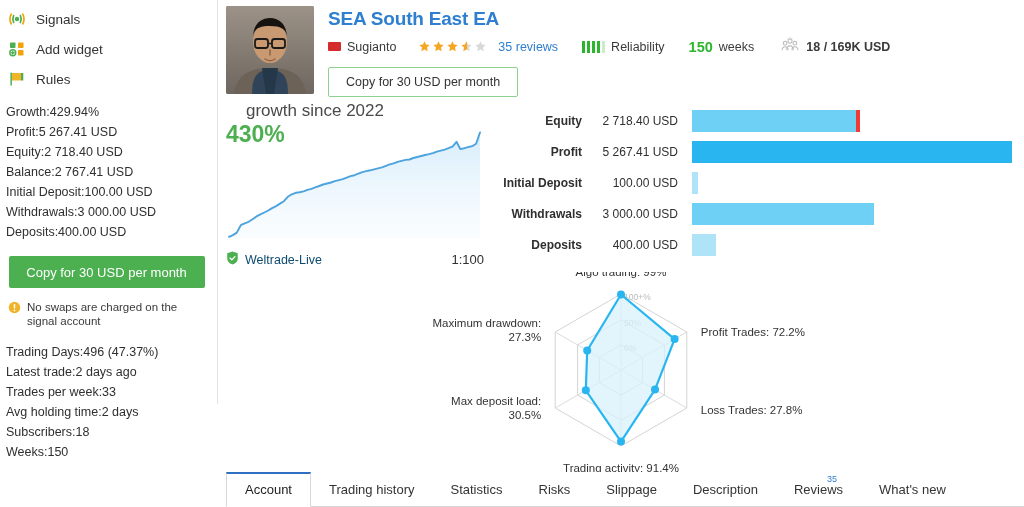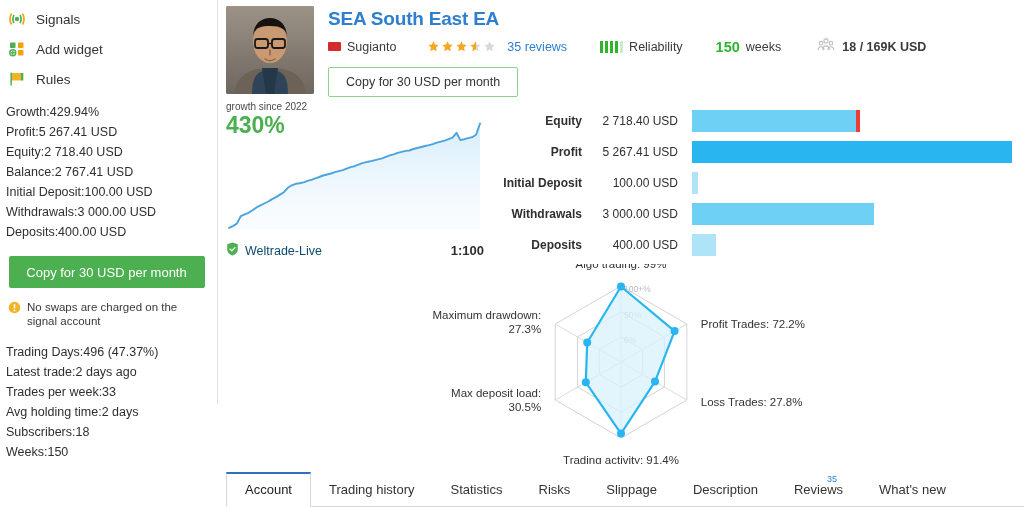--- a/index.html
+++ b/index.html
@@ -60,21 +60,21 @@
   #avatar {
     width: 88px; height: 88px; flex: 0 0 88px; border-radius: 2px;
     overflow: hidden; background: #8a8176; position: relative;
   }
   #head-right { padding-left: 14px; flex: 1 1 auto; }
   #sig-title {
     font-size: 19px; color: #2f7fd0; font-weight: 600;
     letter-spacing: -0.2px; margin: 2px 0 0 0; cursor: pointer;
   }
   #meta-row {
-    display: flex; align-items: center; gap: 9px; margin-top: 7px;
+    display: flex; align-items: center; gap: 0; margin-top: 7px;
     font-size: 12.5px; color: #3a3a3a; white-space: nowrap;
   }
   .meta-block { display: flex; align-items: center; gap: 6px; }
   #author-flag {
     width: 13px; height: 9px; background: #d42b2b; border-radius: 1px;
     display: inline-block;
   }
   #author-name { color: #3a3a3a; cursor: pointer; }
   .stars { display: inline-flex; gap: 1px; align-items: center; }
   .star { width: 13px; height: 13px; display: block; }
@@ -90,29 +90,29 @@
   #copy-btn-outline {
     margin-top: 11px; display: inline-block;
     border: 1px solid #8ed08e; background: #fff; color: #333;
     font-size: 12.5px; padding: 7px 17px; border-radius: 2px; cursor: pointer;
     font-family: "Liberation Sans", sans-serif;
   }
 
   
   #mid { display: flex; margin-top: 4px; }
   #growth-panel { width: 282px; flex: 0 0 282px; padding-left: 8px; position: relative; }
-  #growth-caption { font-size: 10px; color: #4a4a4a; margin-bottom: 0px; }
+  #growth-caption { font-size: 17px; color: #4a4a4a; margin-bottom: 0px; margin-left: 20px; }
   #growth-pct { font-size: 23px; color: #4caf50; font-weight: 700; line-height: 26px; }
   #growth-chart { margin-top: -26px; }
   #growth-footer {
     display: flex; align-items: center; justify-content: space-between;
     padding: 6px 16px 0 0; font-size: 12.5px;
   }
   #broker { display: flex; align-items: center; gap: 6px; color: #0c4a6e; cursor: pointer; }
-  #leverage { font-weight: 700; color: #2f2f2f; font-size: 13px; }
+  #leverage { font-weight: 400; color: #2f2f2f; font-size: 13px; }
 
   #bars-panel { flex: 1 1 auto; padding: 4px 12px 0 0; }
   .bar-row { display: flex; align-items: center; height: 31px; }
   .bar-name {
     width: 92px; flex: 0 0 92px; text-align: right; font-size: 12px;
     font-weight: 700; color: #2f2f2f; padding-right: 10px;
   }
   .bar-val {
     width: 100px; flex: 0 0 100px; text-align: right; font-size: 12px;
     color: #2f2f2f; padding-right: 14px; white-space: nowrap;

